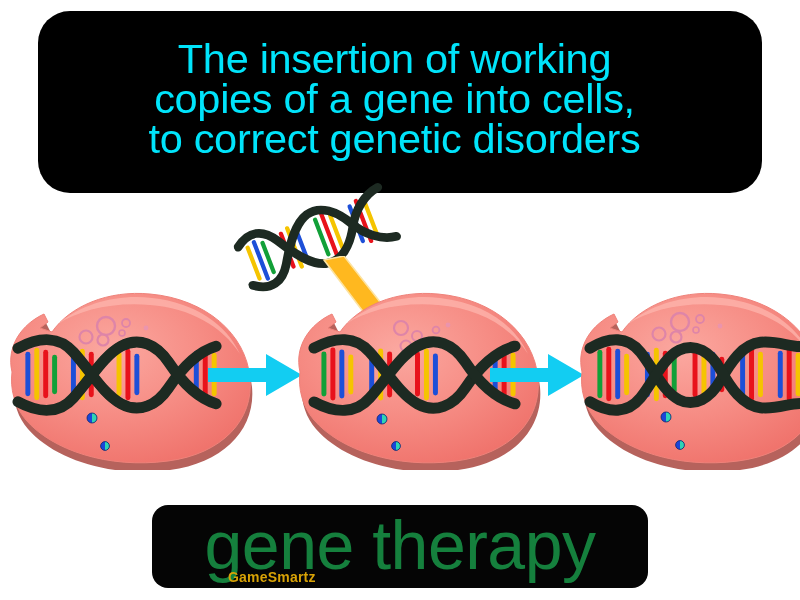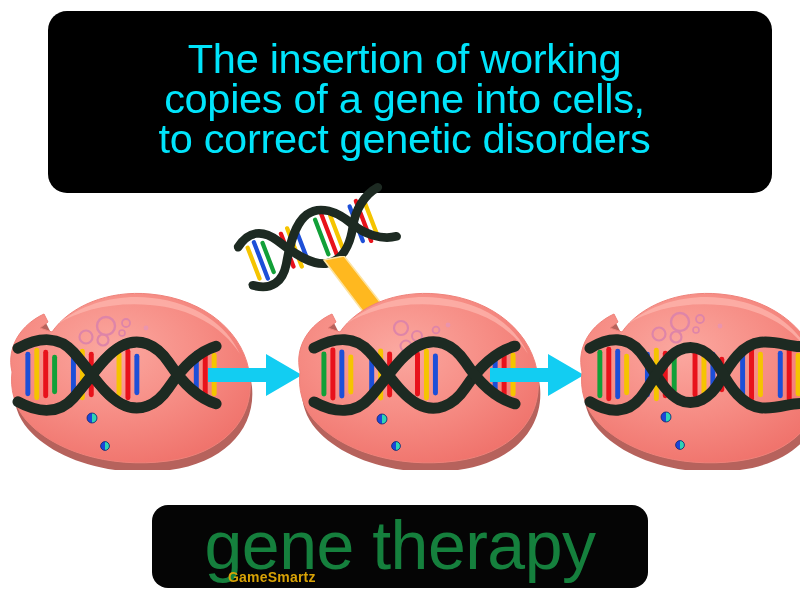--- a/index.html
+++ b/index.html
@@ -15,26 +15,26 @@
     position: relative;
     width: 800px;
     height: 600px;
     background: #ffffff;
     overflow: hidden;
   }
 
   
   .definition-box {
     position: absolute;
-    left: 48px;
+    left: 38px;
     top: 11px;
     width: 724px;
     height: 182px;
     background: #000000;
-    border-radius: 19px;
+    border-radius: 32px;
     display: flex;
     align-items: center;
     justify-content: center;
     box-sizing: border-box;
     padding: 2px 21px 8px 10px;
   }
   .definition-text {
     color: #00e4fb;
     font-family: "Liberation Sans", sans-serif;
     font-size: 41.5px;

